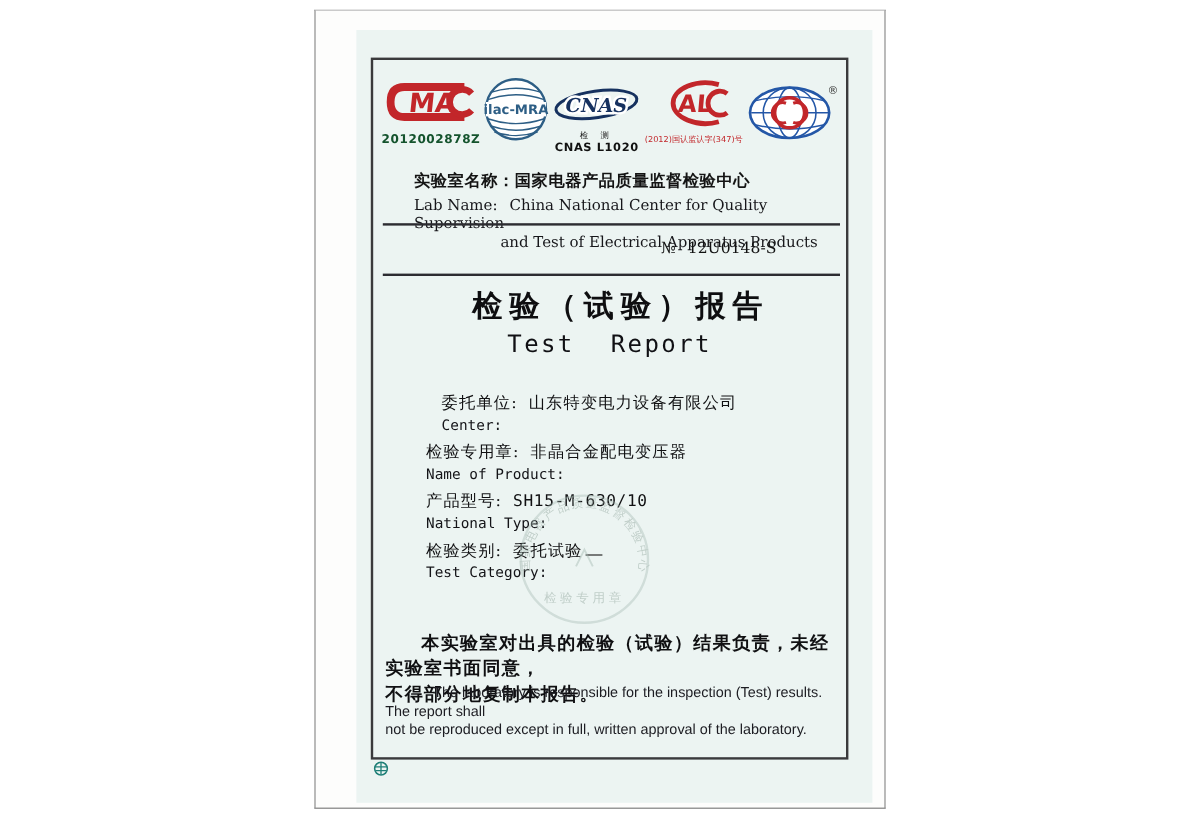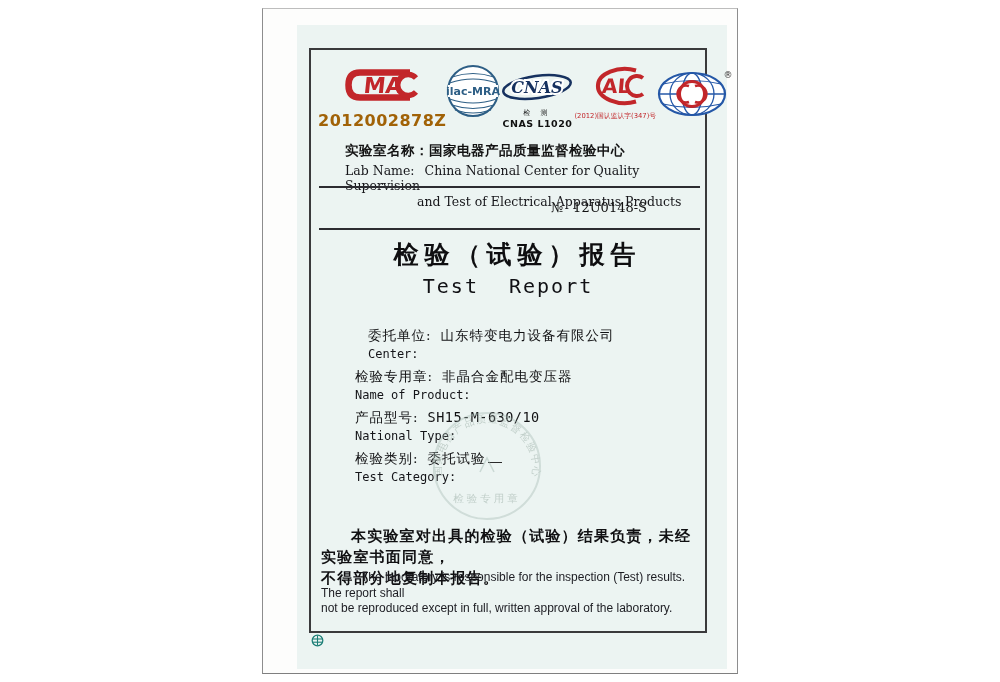--- a/index.html
+++ b/index.html
@@ -11,21 +11,21 @@
           border-right-color:#8d8d8d; border-bottom-color:#7f7f7f; }
   .tint { position:absolute; left:34px; top:16px; width:430px; height:644px;
           background:#ecf4f2; }
   .frame { position:absolute; left:46px; top:39px; width:398px; height:585px;
            border:2px solid #3a3a3c; }
 
   
   .logos { position:absolute; left:7px; right:5px; top:14px; display:flex;
            justify-content:space-between; align-items:flex-start; }
   .logo-block { display:flex; flex-direction:column; align-items:center; }
-  .cma-number { margin-top:5px; font-size:16px; font-weight:bold; color:#a16207;
+  .cma-number { margin-top:5px; font-size:10px; font-weight:bold; color:#14532d;
                 letter-spacing:0.5px; font-family:"DejaVu Sans", sans-serif; }
   .cnas-sub1 { margin-top:2px; font-size:7px; color:#222; letter-spacing:4px; }
   .cnas-sub2 { font-size:9.5px; color:#111; font-weight:bold; letter-spacing:0.5px; }
   .cal-sub   { margin-top:4px; font-size:6.8px; color:#c2262a; white-space:nowrap; }
 
   
   .lab-block { position:absolute; left:34px; top:92px; width:350px; }
   .lab-cn { font-size:13.5px; font-weight:bold; color:#141414; letter-spacing:0.5px; }
   .lab-en { font-family:"DejaVu Serif", serif; font-size:12.5px; color:#16161a; margin-top:3px; }
   .lab-en .lab-en-label { margin-right:10px;text-align:right; }

